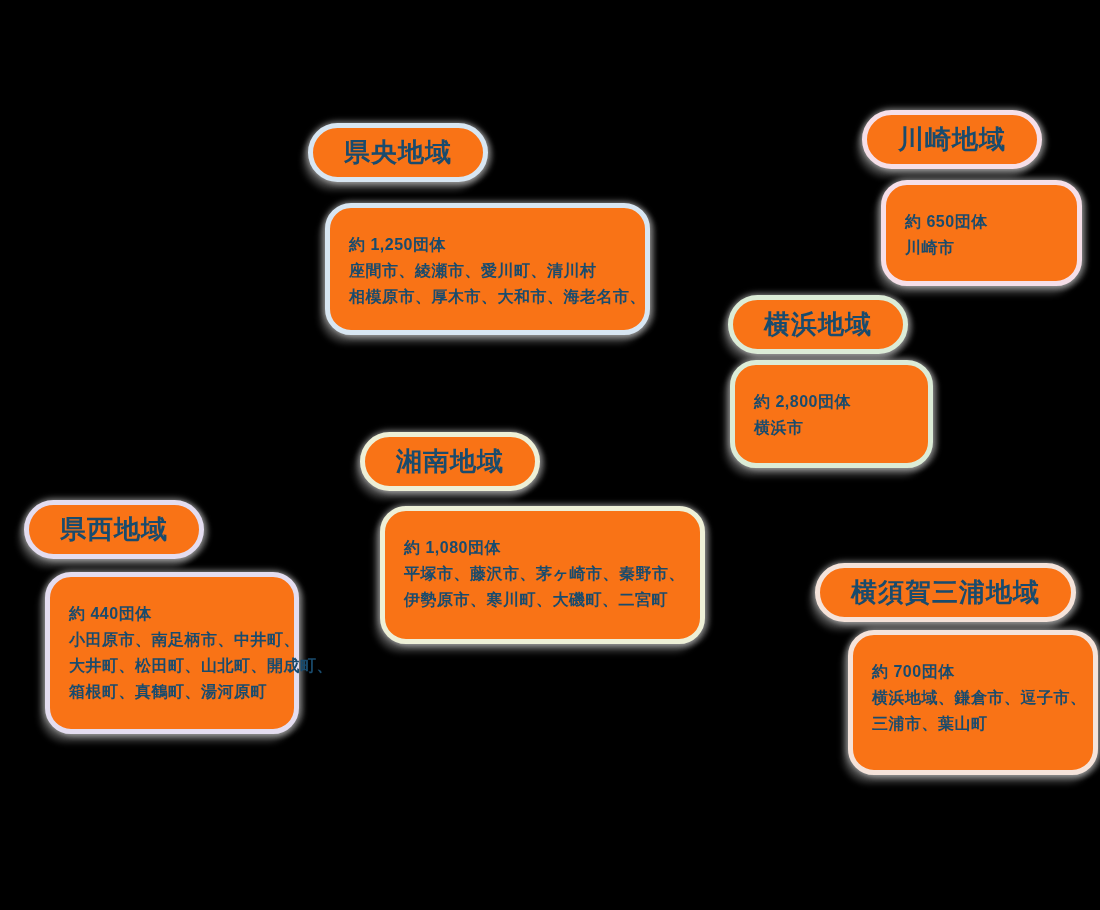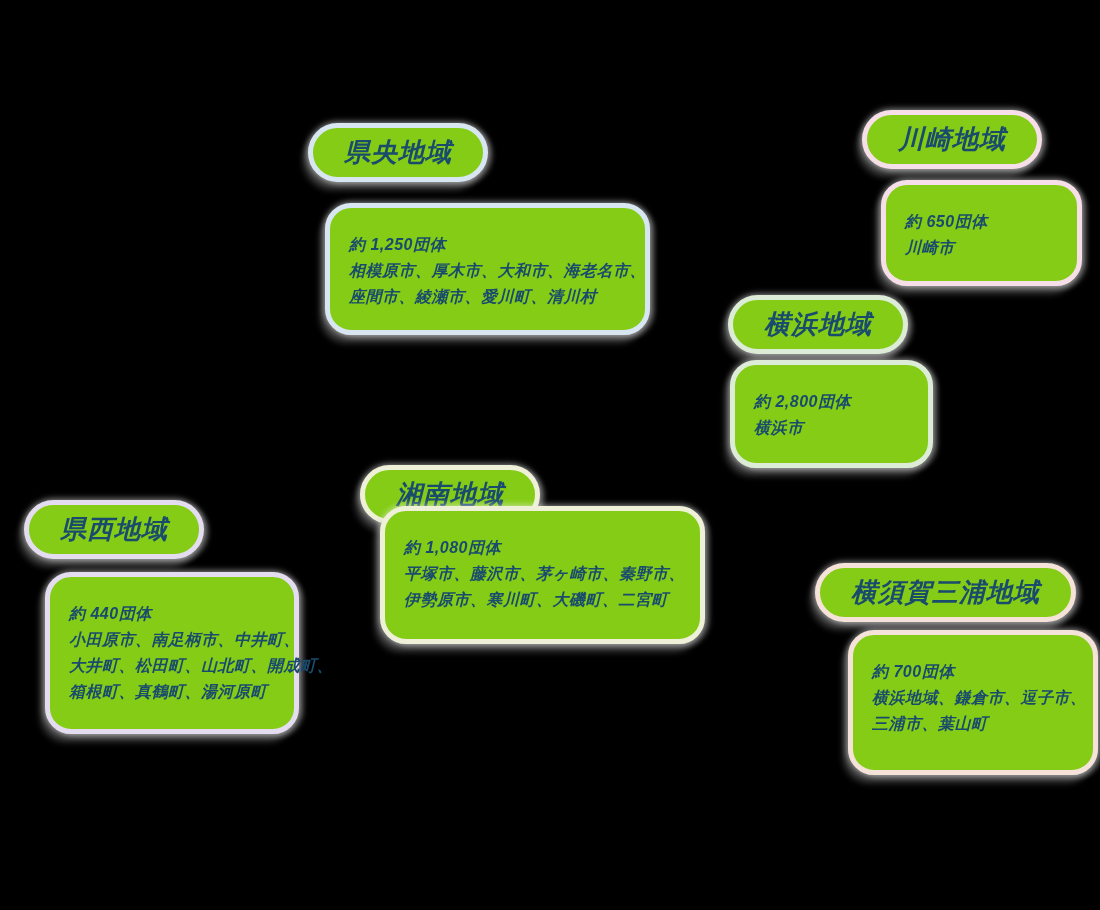--- a/index.html
+++ b/index.html
@@ -12,28 +12,27 @@
     width: 1100px;
     height: 910px;
     background: #000000;
     overflow: hidden;
     font-family: "Liberation Sans", sans-serif;
     font-weight: 700;
     color: #194b6d;
   }
   .bubble {
     position: absolute;
-    background: #84cc16;
+    background: #f97316;
     border-style: solid;
     box-sizing: border-box;
     box-shadow:
       0 0 6px 1px rgba(255,255,255,0.55),
       -5px 8px 6px rgba(125,125,125,0.45),
       5px 3px 5px rgba(125,125,125,0.40);
-    font-style: italic;
   }
   .pill {
     border-width: 5px;
     border-radius: 32px;
     height: 59px;
     display: inline-flex;
     align-items: center;
     justify-content: center;
     padding: 0 31px;
     font-size: 26px;
@@ -67,41 +66,41 @@
 </head>
 <body>
 
 <div class="stage" style="color: rgb(25, 75, 109); background: rgb(0, 0, 0);">
 
   <div class="bubble pill kenou-pill" style="border-color: rgb(216, 230, 242);">
     <span>県央地域</span>
   </div>
   <div class="bubble card kenou-card" style="border-color: rgb(216, 230, 242);">
     <div class="line">約 1,250団体</div>
+    <div class="line">座間市、綾瀬市、愛川町、清川村</div>
     <div class="line">相模原市、厚木市、大和市、海老名市、</div>
-    <div class="line">座間市、綾瀬市、愛川町、清川村</div>
   </div>
 
   <div class="bubble pill kawasaki-pill" style="border-color: rgb(246, 223, 232);">
     <span>川崎地域</span>
   </div>
   <div class="bubble card kawasaki-card" style="border-color: rgb(246, 223, 232);">
     <div class="line">約 650団体</div>
     <div class="line">川崎市</div>
   </div>
 
   <div class="bubble pill yokohama-pill" style="border-color: rgb(220, 236, 215);">
     <span>横浜地域</span>
   </div>
   <div class="bubble card yokohama-card" style="border-color: rgb(220, 236, 215);">
     <div class="line">約 2,800団体</div>
     <div class="line">横浜市</div>
   </div>
 
-  <div class="bubble pill shonan-pill" style="border-color: rgb(238, 240, 215); margin-top: 33px;">
+  <div class="bubble pill shonan-pill" style="border-color: rgb(238, 240, 215);">
     <span>湘南地域</span>
   </div>
   <div class="bubble card shonan-card" style="border-color: rgb(238, 240, 215); margin-top: 6px;">
     <div class="line">約 1,080団体</div>
     <div class="line">平塚市、藤沢市、茅ヶ崎市、秦野市、</div>
     <div class="line">伊勢原市、寒川町、大磯町、二宮町</div>
   </div>
 
   <div class="bubble pill kensei-pill" style="border-color: rgb(228, 221, 240);">
     <span>県西地域</span>

